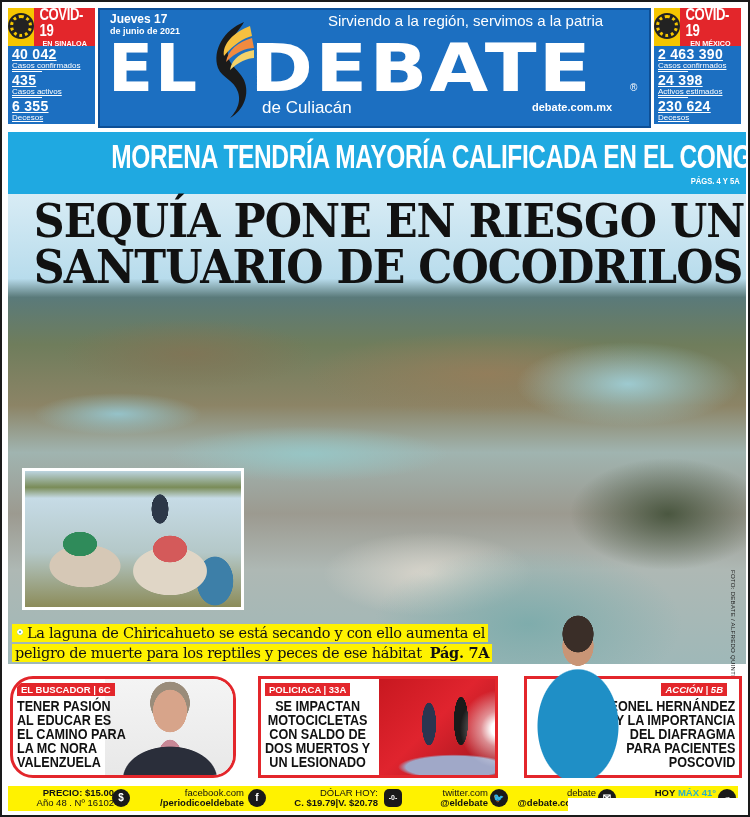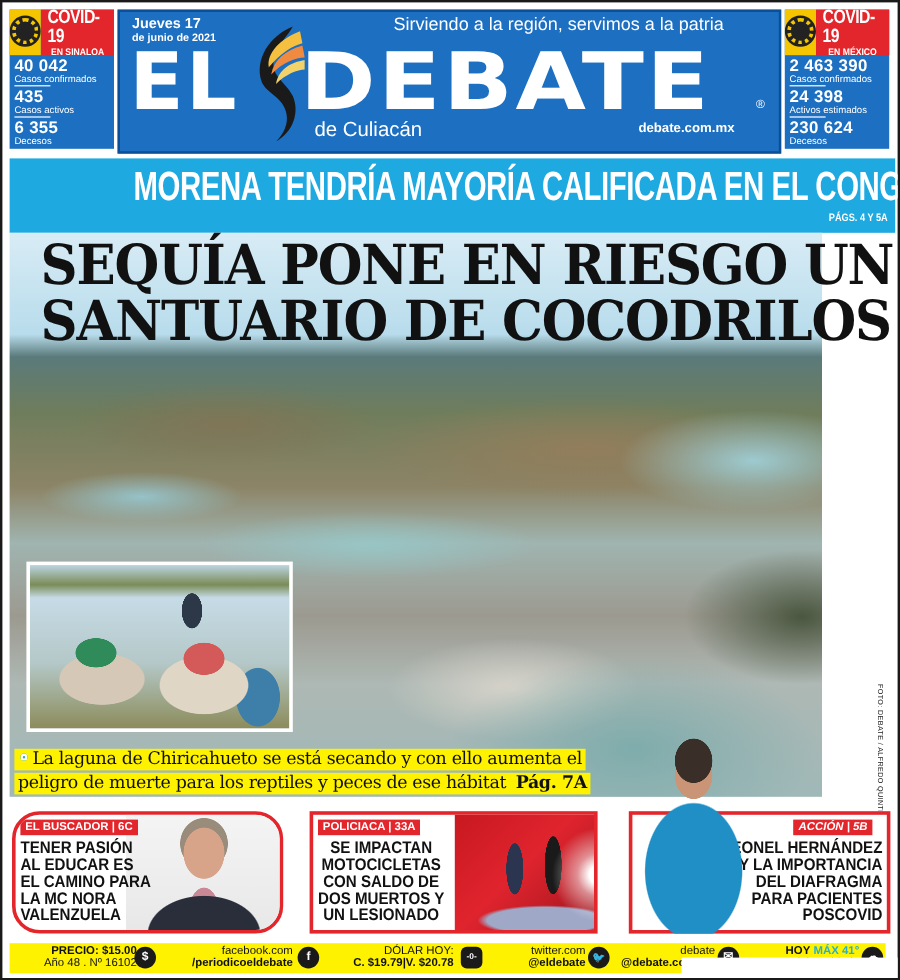--- a/index.html
+++ b/index.html
@@ -10,21 +10,21 @@
   
   .covid-box { position: absolute; top: 6px; width: 87px; height: 116px; background: #1c6fc1; color: #fff; }
   .covid-box.left { left: 6px; }
   .covid-box.right { left: 652px; }
   .covid-head { height: 38px; display: flex; }
   .covid-sun { width: 26px; height: 38px; background: #f5c600; position: relative; overflow: hidden; }
   .covid-sun .virus { position: absolute; left: 2px; top: 7px; width: 22px; height: 22px; border-radius: 50%; background: #222; border: 3px dotted #f5c600; box-shadow: 0 0 0 2px #222; }
   .covid-tag { flex: 1; background: #e3262b; display: flex; flex-direction: column; align-items: center; justify-content: center; }
   .covid-title { font-family: "Liberation Sans", sans-serif; font-weight: bold; font-size: 16px; line-height: 16px; letter-spacing: -0.5px; transform: scaleX(0.82); }
   .covid-sub { font-weight: bold; font-size: 8px; line-height: 9px; transform: scaleX(0.9); }
-  .covid-stats { padding: 2px 4px; }
+  .covid-stats { padding: 2px 4px; text-decoration: underline; }
   .stat-num { font-weight: bold; font-size: 14px; line-height: 13px; letter-spacing: 0.3px; }
   .stat-lbl { font-size: 8px; line-height: 9px; }
   .stat-sep { width: 30px; height: 1px; background: #fff; margin: 1px 0 2px; }
 
   .logo-box { position: absolute; left: 96px; top: 6px; width: 553px; height: 120px; background: #1c6fc1; border: 2px solid #0d4f96; }
   .date-line1 { position: absolute; left: 10px; top: 3px; color: #fff; font-weight: bold; font-size: 12px; line-height: 13px; }
   .date-line2 { position: absolute; left: 10px; top: 16px; color: #fff; font-weight: bold; font-size: 9px; line-height: 10px; }
   .slogan { position: absolute; left: 228px; top: 2px; color: #fff; font-size: 15px; line-height: 18px; }
   .logo-word { position: absolute; top: 24px; color: #fff; font-family: "DejaVu Sans", sans-serif; font-weight: bold; font-size: 66px; line-height: 70px; letter-spacing: 2px; }
   .logo-el { left: 8px; }
@@ -33,21 +33,21 @@
   .registered { position: absolute; left: 530px; top: 72px; color: #fff; font-size: 10px; }
   .sub-city { position: absolute; left: 162px; top: 88px; color: #fff; font-size: 17px; line-height: 20px; }
   .site-url { position: absolute; left: 432px; top: 90px; color: #fff; font-weight: bold; font-size: 11px; line-height: 14px; }
 
   
   .banner { position: absolute; left: 6px; top: 130px; width: 738px; height: 62px; background: #1fa9e1; }
   .banner-headline { position: absolute; left: 0; top: 6px; width: 738px; text-align: center; color: #fff; font-family: "Liberation Sans", sans-serif; font-weight: bold; font-size: 34px; line-height: 36px; transform: scaleX(0.72); transform-origin: center; white-space: nowrap; letter-spacing: -0.5px; }
   .banner-pages { position: absolute; right: 6px; top: 44px; color: #fff; font-weight: bold; font-size: 9px; transform: scaleX(0.85); transform-origin: right; }
 
   
-  .photo { position: absolute; left: 6px; top: 192px; width: 677px; height: 470px;
+  .photo { position: absolute; left: 6px; top: 192px; width: 738px; height: 470px;
     background:
       radial-gradient(ellipse 120px 30px at 110px 220px, rgba(150,200,210,0.9), transparent 70%),
       radial-gradient(ellipse 200px 40px at 300px 260px, rgba(150,200,200,0.85), transparent 70%),
       radial-gradient(ellipse 160px 60px at 620px 190px, rgba(160,210,220,0.9), transparent 70%),
       radial-gradient(ellipse 220px 110px at 520px 430px, rgba(120,170,170,0.85), transparent 70%),
       radial-gradient(ellipse 150px 60px at 420px 380px, rgba(220,215,205,0.9), transparent 70%),
       radial-gradient(ellipse 260px 60px at 480px 180px, rgba(150,125,90,0.85), transparent 70%),
       radial-gradient(ellipse 180px 50px at 180px 160px, rgba(130,115,85,0.8), transparent 70%),
       radial-gradient(ellipse 140px 80px at 660px 320px, rgba(60,75,50,0.85), transparent 70%),
       linear-gradient(to bottom, #d8ecf5 0%, #b8dcec 18%, #5a7a7a 22%, #6f7d5c 32%, #8c8466 45%, #a0b4b0 55%, #9c9a90 68%, #aeb8b4 80%, #9fb8b8 100%);

